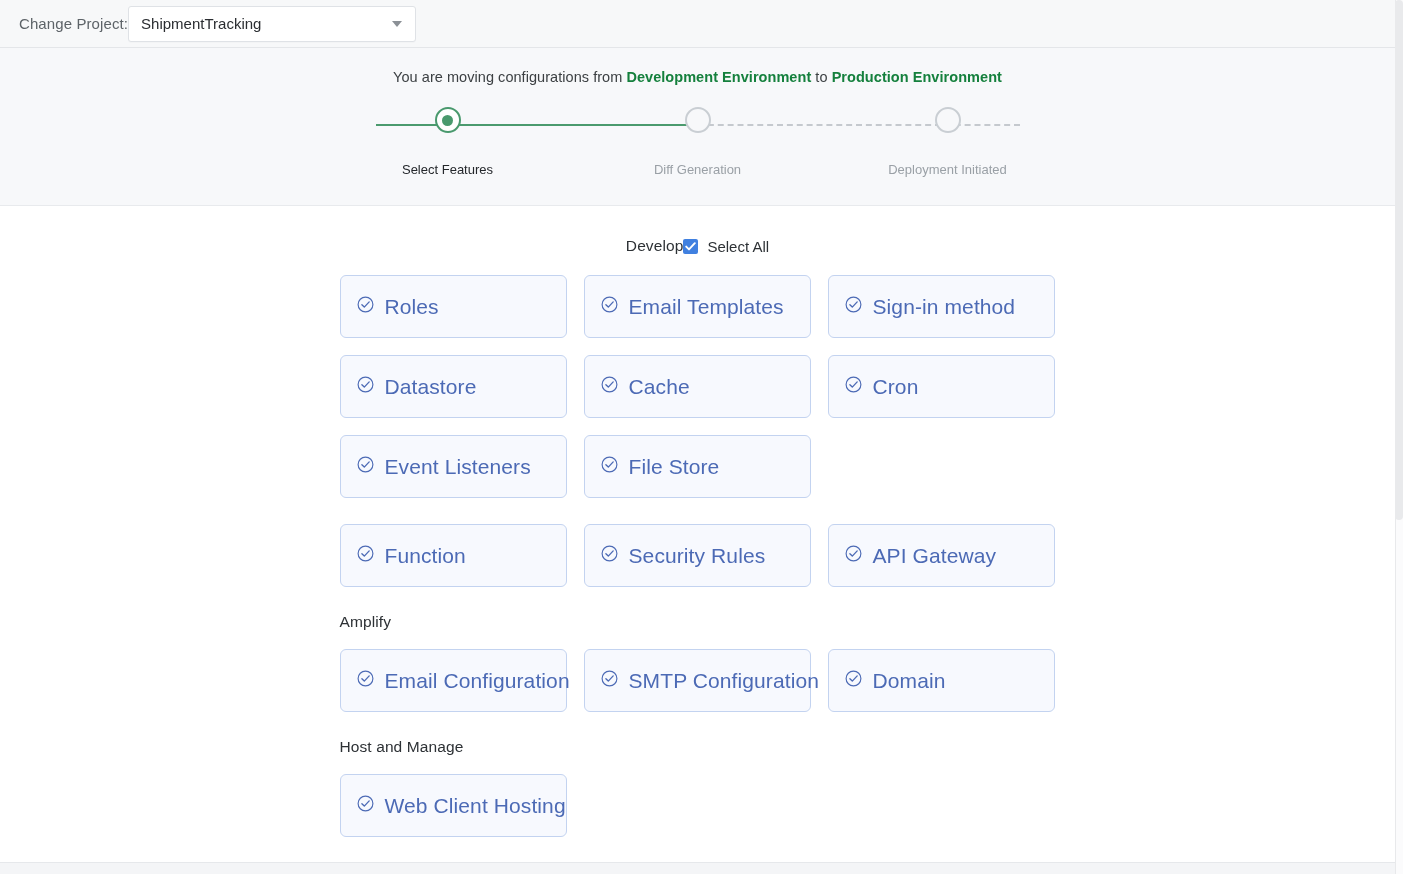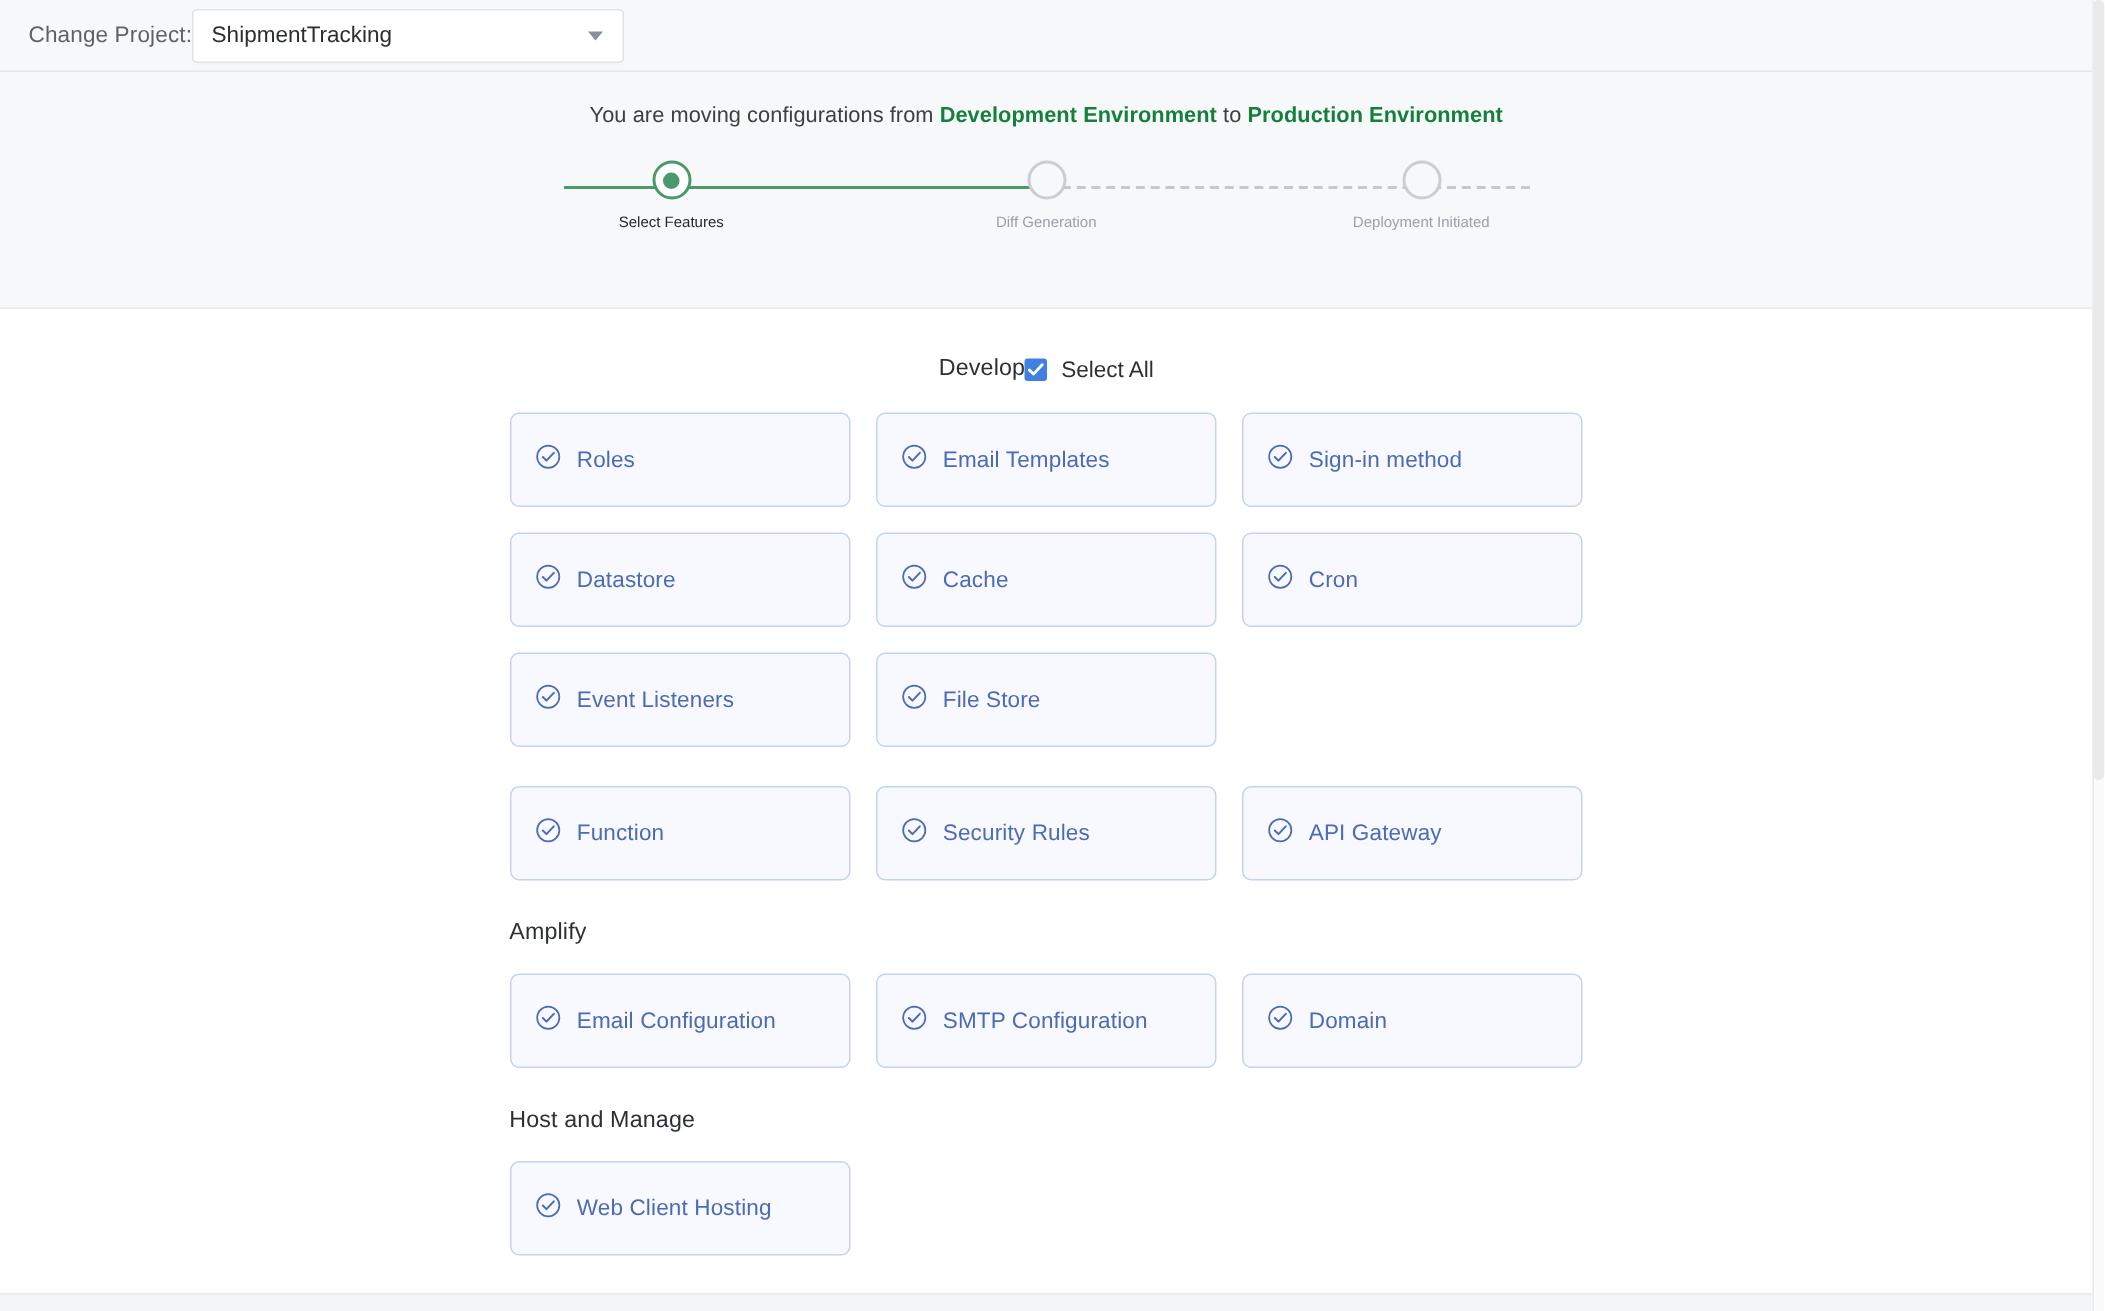--- a/index.html
+++ b/index.html
@@ -137,22 +137,22 @@
     border-color: #49996d;
     background: #ffffff;
   }
   .dot {
     width: 11px; height: 11px;
     border-radius: 50%;
     background: transparent;
   }
   .step.active .dot { background: #49996d; }
   .step-label {
-    margin-top: 10px;
-    font-size: 10px;
+    margin-top: 29px;
+    font-size: 13px;
     color: #9aa0a6;
     white-space: nowrap;
   }
   .step.active .step-label { color: #24272b; }
 
   
   .content {
     position: absolute;
     top: 206px;
     left: 0;
@@ -211,21 +211,21 @@
     background: #f7f9fe;
     border: 1px solid #c3d3f0;
     border-radius: 6px;
     display: flex;
     align-items: center;
     padding-left: 16px;
     gap: 11px;
     cursor: pointer;
   }
   .card .lbl {
-    font-size: 15px;
+    font-size: 21px;
     color: #4c6ab5;
     letter-spacing: .1px;
     white-space: nowrap;
   }
   .chk-icon { flex: none; display: block; }
 
   .sec-title.compute-t,
   .sec-title.amplify-t,
   .sec-title.host-t { display: block; margin-bottom: 18px; }
 

